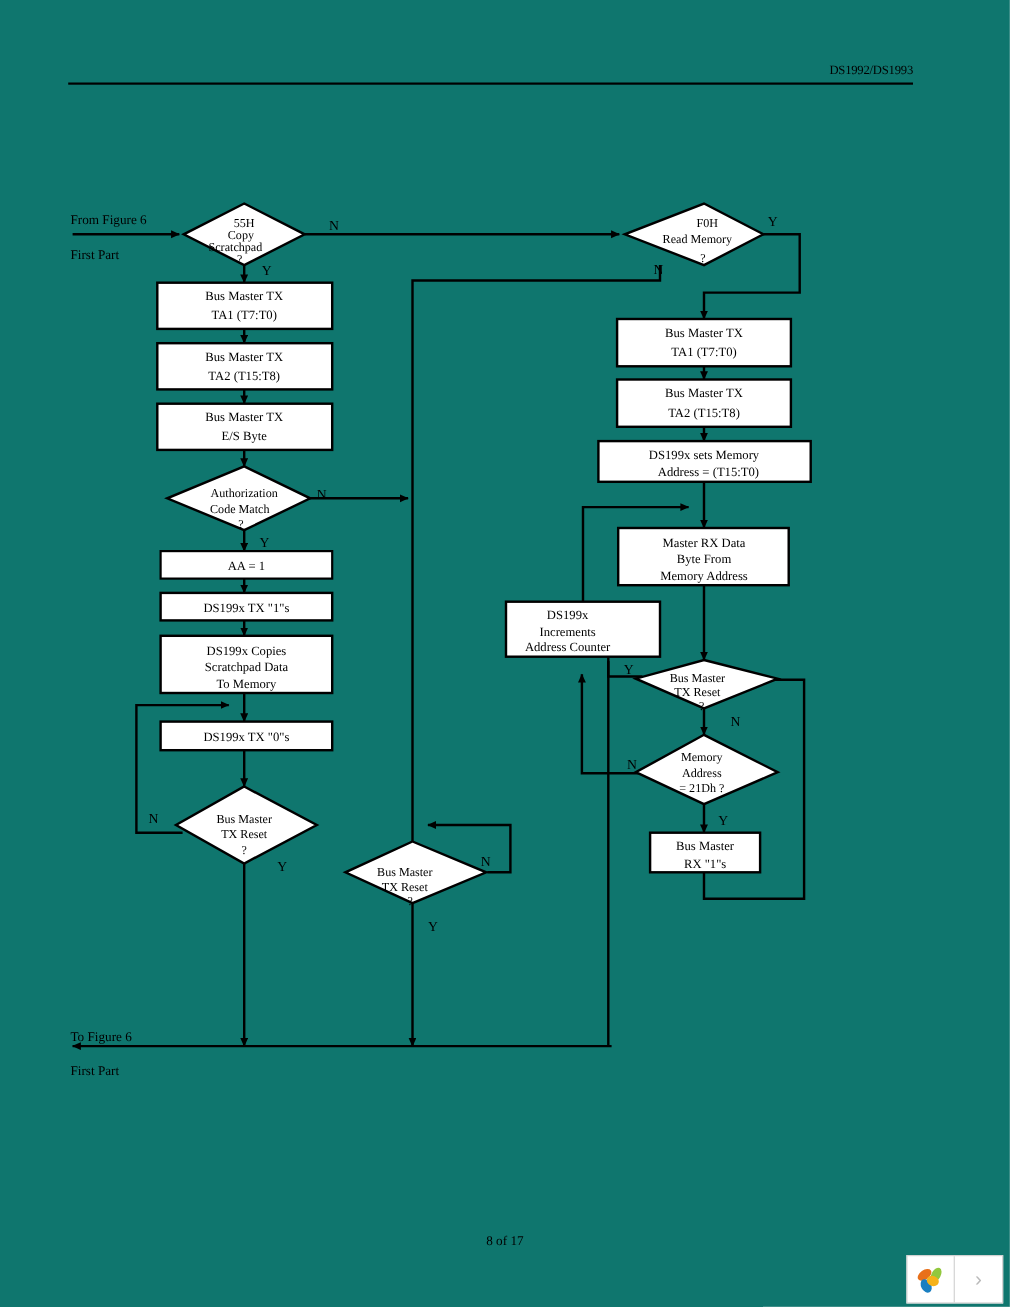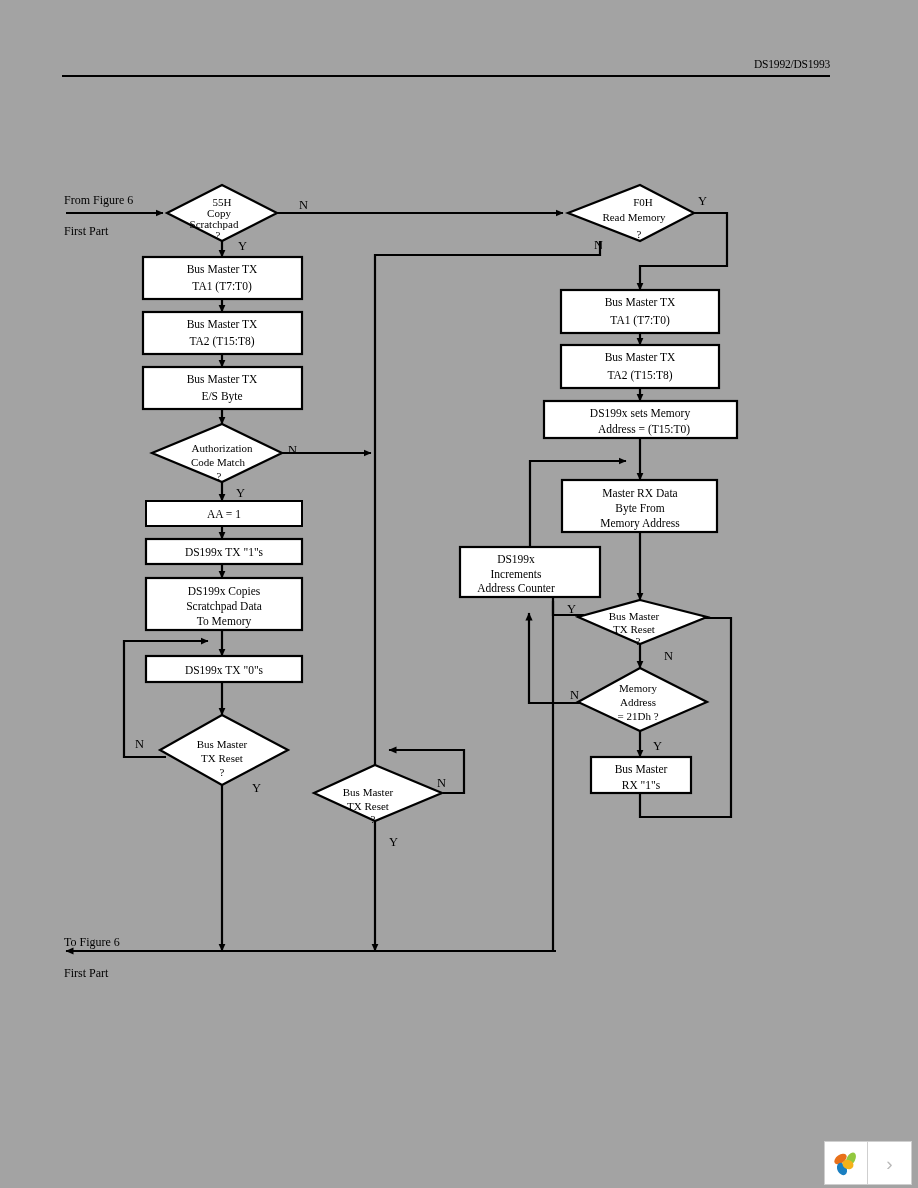--- a/index.html
+++ b/index.html
@@ -13,21 +13,21 @@
     position: relative;
     font-family: "Liberation Serif", serif;
     color: #000000;
     overflow: hidden;
   }
   .page {
     position: absolute;
     left: 0; top: 0;
     width: 918px;
     height: 1188px;
-    background: #a3a3a3;
+    background: #0f766e;
   }
   .doc-header {
     position: absolute;
     left: 62px;
     top: 58px;
     width: 768px;
     text-align: right;
     font-size: 11.5px;
     font-family: "Liberation Serif", serif;
     letter-spacing: -0.2px;
@@ -314,20 +314,21 @@
     <text class="edge-lbl" x="664" y="660">N</text>
     <text class="edge-lbl" x="570" y="699">N</text>
     <text class="edge-lbl" x="653" y="750">Y</text>
 
     <text class="lbl" x="64" y="204">From Figure 6</text>
     <text class="lbl" x="64" y="235">First Part</text>
     <text class="lbl" x="64" y="946">To Figure 6</text>
     <text class="lbl" x="64" y="977">First Part</text>
   </svg>
 
+  <div class="footer-page">8 of 17</div>
 
   <div class="nav-widget">
     <div class="nav-cell left">
       <svg width="30" height="30" viewBox="0 0 30 30">
         <ellipse cx="9.5" cy="11" rx="7" ry="4.2" transform="rotate(-35 9.5 11)" fill="#e8701a"></ellipse>
         <ellipse cx="20" cy="11" rx="4.2" ry="7" transform="rotate(28 20 11)" fill="#92c83e"></ellipse>
         <ellipse cx="11" cy="21" rx="4.6" ry="6.5" transform="rotate(-28 11 21)" fill="#1a7fc1"></ellipse>
         <ellipse cx="17" cy="16.5" rx="5.6" ry="4.6" transform="rotate(20 17 16.5)" fill="#f5b21a"></ellipse>
       </svg>
     </div>

